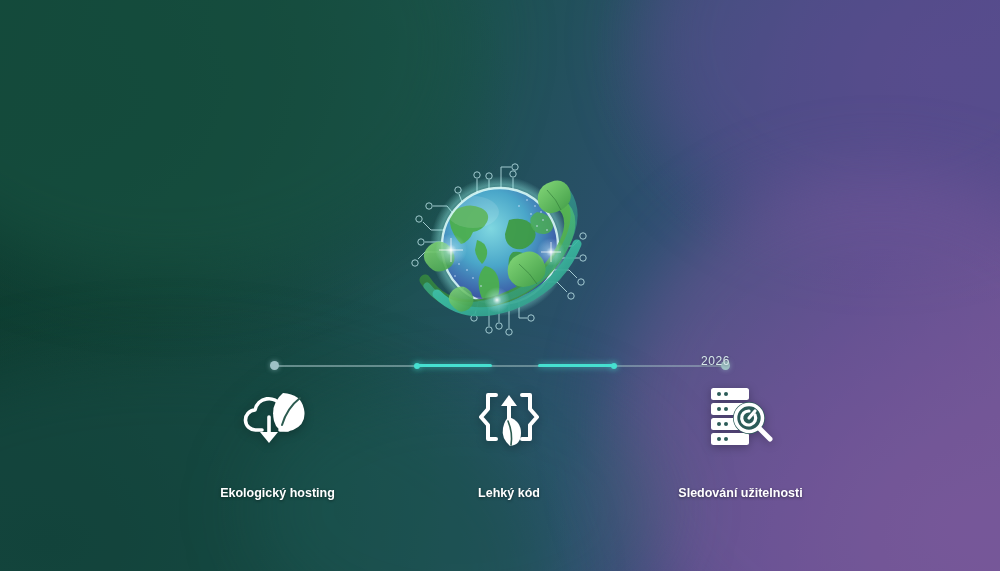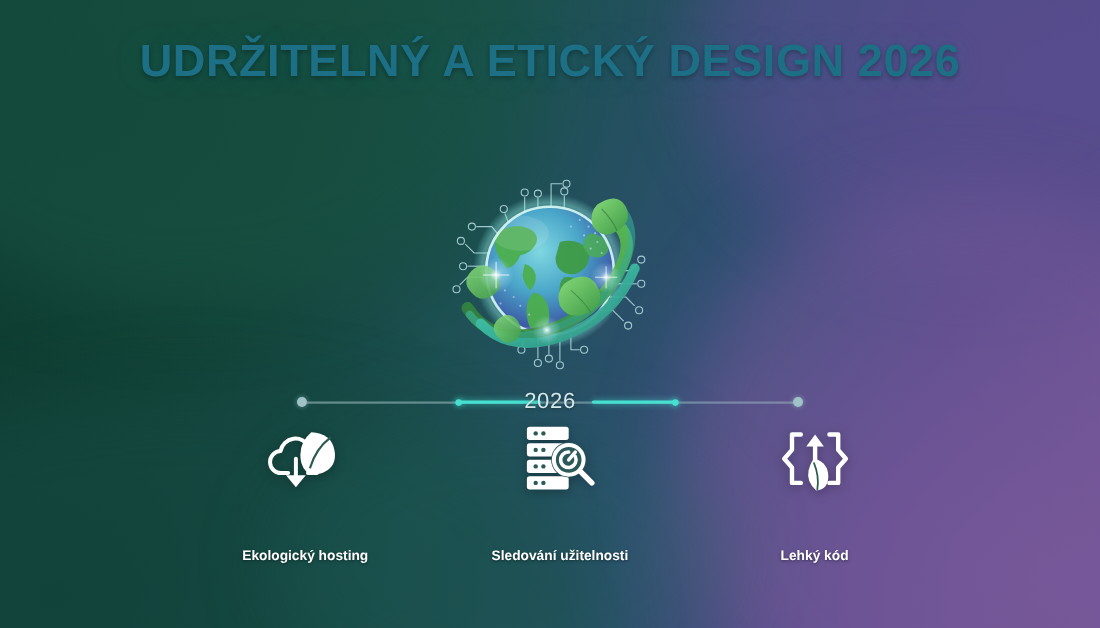--- a/index.html
+++ b/index.html
@@ -91,22 +91,22 @@
   .tl-dot-mini {
     position:absolute; top:6.5px;
     width:6px; height:6px; border-radius:50%;
     background:#46e0d0;
     box-shadow:0 0 6px rgba(70,224,208,.85);
   }
   .tl-mini-a { left:144px; }
   .tl-mini-b { left:341px; }
   .tl-year {
     position:absolute; left:0; right:0; top:-2px;
-    text-align:center;
-    font-size:20px;
+    text-align:right;
+    font-size:12px;
     color:#d6e9ea;
     letter-spacing:.6px;
     text-shadow:0 1px 3px rgba(0,0,0,.35);
   }
 
   
   .features {
     position:absolute; left:200px; top:386px;
     width:618px;
     display:flex;
@@ -118,42 +118,41 @@
     display:flex;
     flex-direction:column;
     align-items:center;
   }
   .feature .ficon {
     height:62px;
     display:flex; align-items:center; justify-content:center;
     filter:drop-shadow(0 2px 5px rgba(0,0,0,.28));
   }
   .feature .flabel {
-    margin-top:50px;
+    margin-top:38px;
     font-size:12.5px;
     font-weight:bold;
     color:#ffffff;
     text-align:center;
     white-space:nowrap;
     text-shadow:0 1px 3px rgba(0,0,0,.45);
   }
 </style>
 </head>
 <body>
 
 <div id="stage">
 
   <div class="bg-base"></div>
   <div class="blob blob-tl"></div>
   <div class="blob blob-tr"></div>
   <div class="blob blob-bl"></div>
   <div class="blob blob-br"></div>
   <div class="blob blob-mid"></div>
 
-  <div class="title">UDRŽITELNÝ A ETICKÝ DESIGN 2026</div>
 
   <div class="globe-wrap">
     <svg width="230" height="200" viewBox="0 0 230 200" xmlns="http://www.w3.org/2000/svg">
       <defs>
         <radialGradient id="gOcean" cx="42%" cy="35%" r="72%">
           <stop offset="0%" stop-color="#7fd7e0"></stop>
           <stop offset="45%" stop-color="#4aa6c9"></stop>
           <stop offset="80%" stop-color="#3c5fa8"></stop>
           <stop offset="100%" stop-color="#2d3f86"></stop>
         </radialGradient>
@@ -323,20 +322,36 @@
             <path d="M27 30 v18"></path>
           </g>
           <path d="M27 56 l-9 -11 h18 z" fill="#ffffff"></path>
         </svg>
       </div>
       <div class="flabel">Ekologický hosting</div>
     </div>
 
     <div class="feature">
       <div class="ficon">
+        <svg width="68" height="60" viewBox="0 0 68 60" xmlns="http://www.w3.org/2000/svg">
+          <g fill="none" stroke="#ffffff" stroke-width="4" stroke-linecap="round" stroke-linejoin="round">
+            <path d="M21 8 h-8 v14 l-7 8 l7 8 v14 h8"></path>
+            <path d="M47 8 h8 v14 l7 8 l-7 8 v14 h-8"></path>
+            <path d="M34 40 v-24"></path>
+          </g>
+          <path d="M34 8 l-8 11 h16 z" fill="#ffffff"></path>
+          <path d="M34 30 q12 4 12 16 q0 12 -11 13 q-9 -8 -7 -18 q2 -9 6 -11 z" fill="#ffffff"></path>
+          <path d="M33 34 q5 12 3 24" stroke="#2c5b50" stroke-width="1.6" fill="none" stroke-linecap="round"></path>
+        </svg>
+      </div>
+      <div class="flabel">Lehký kód</div>
+    </div>
+
+    <div class="feature">
+      <div class="ficon">
         <svg width="72" height="62" viewBox="0 0 72 62" xmlns="http://www.w3.org/2000/svg">
           <g fill="#ffffff">
             <rect x="6" y="2" width="38" height="12" rx="2.5"></rect>
             <rect x="6" y="17" width="38" height="12" rx="2.5"></rect>
             <rect x="6" y="32" width="38" height="12" rx="2.5"></rect>
             <rect x="6" y="47" width="38" height="12" rx="2.5"></rect>
           </g>
           <g fill="#2b5b58">
             <circle cx="14" cy="8" r="2"></circle>
               <circle cx="21" cy="8" r="2"></circle>
@@ -351,31 +366,15 @@
           <circle cx="44" cy="32" r="16" fill="#2b5b58"></circle>
           <circle cx="44" cy="32" r="13.5" fill="none" stroke="#ffffff" stroke-width="3.6"></circle>
           <path d="M44 25 a7 7 0 1 0 6 4" fill="none" stroke="#ffffff" stroke-width="3.2" stroke-linecap="round"></path>
           <path d="M44 32 l6 -7" stroke="#ffffff" stroke-width="3.2" stroke-linecap="round"></path>
           <path d="M55 43 l10 10" stroke="#ffffff" stroke-width="5" stroke-linecap="round"></path>
         </svg>
       </div>
       <div class="flabel">Sledování užitelnosti</div>
     </div>
 
-    <div class="feature">
-      <div class="ficon">
-        <svg width="68" height="60" viewBox="0 0 68 60" xmlns="http://www.w3.org/2000/svg">
-          <g fill="none" stroke="#ffffff" stroke-width="4" stroke-linecap="round" stroke-linejoin="round">
-            <path d="M21 8 h-8 v14 l-7 8 l7 8 v14 h8"></path>
-            <path d="M47 8 h8 v14 l7 8 l-7 8 v14 h-8"></path>
-            <path d="M34 40 v-24"></path>
-          </g>
-          <path d="M34 8 l-8 11 h16 z" fill="#ffffff"></path>
-          <path d="M34 30 q12 4 12 16 q0 12 -11 13 q-9 -8 -7 -18 q2 -9 6 -11 z" fill="#ffffff"></path>
-          <path d="M33 34 q5 12 3 24" stroke="#2c5b50" stroke-width="1.6" fill="none" stroke-linecap="round"></path>
-        </svg>
-      </div>
-      <div class="flabel">Lehký kód</div>
-    </div>
-
 
   </div>
 </div>
 
 </body></html>

